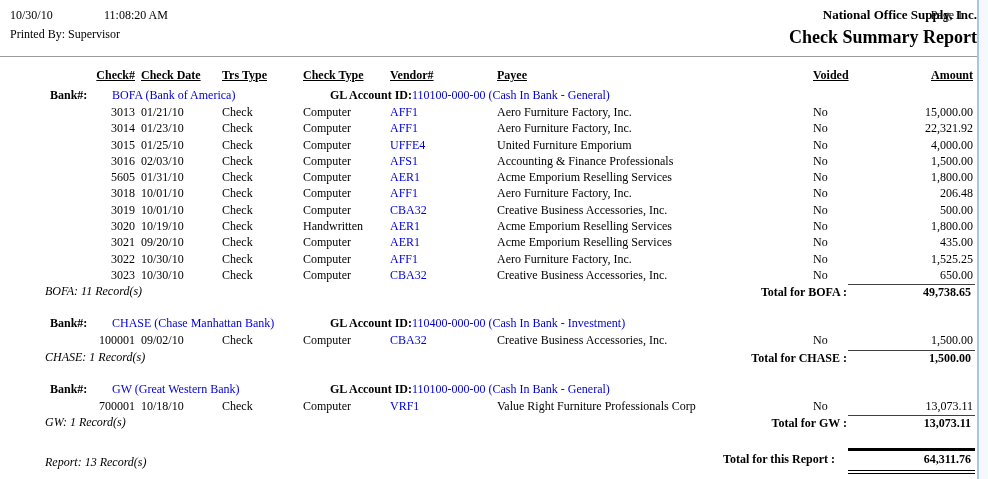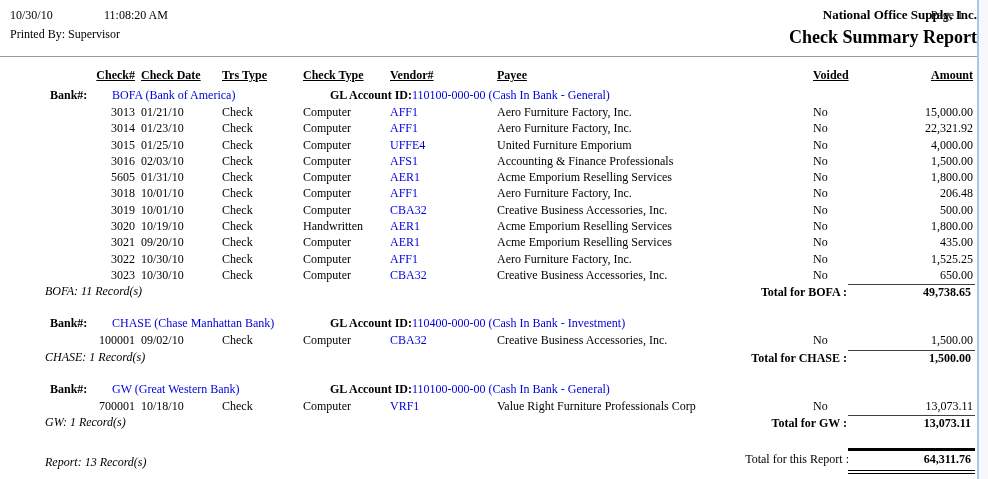--- a/index.html
+++ b/index.html
@@ -45,21 +45,21 @@
 
   .total-row{position:relative;height:19px;line-height:15px;}
   .record-count{position:absolute;left:45px;top:1px;font-style:italic;}
   .total-label{position:absolute;right:130px;top:2px;font-weight:bold;white-space:nowrap;}
   .total-amount{position:absolute;left:848px;width:123px;top:1px;border-top:1px solid #404040;
     text-align:right;font-weight:bold;padding-right:4px;}
   .section{margin-bottom:13px;}
 
   .report-total-row{position:relative;height:30px;margin-top:14px;}
   .report-record{position:absolute;left:45px;top:8px;font-style:italic;}
-  .report-label{position:absolute;right:128px;top:5px;font-weight:normal;white-space:nowrap;}
+  .report-label{position:absolute;right:142px;top:5px;font-weight:bold;white-space:nowrap;}
   .report-amount{position:absolute;left:848px;width:123px;top:1px;border-top:3px solid #000;
     border-bottom:4px double #000;text-align:right;font-weight:bold;padding:1px 4px 3px 0;}
 </style>
 </head>
 <body>
 
 <div class="page">
 
   <div class="hdr-line1">
     <span class="printed-date">10/30/10</span>

